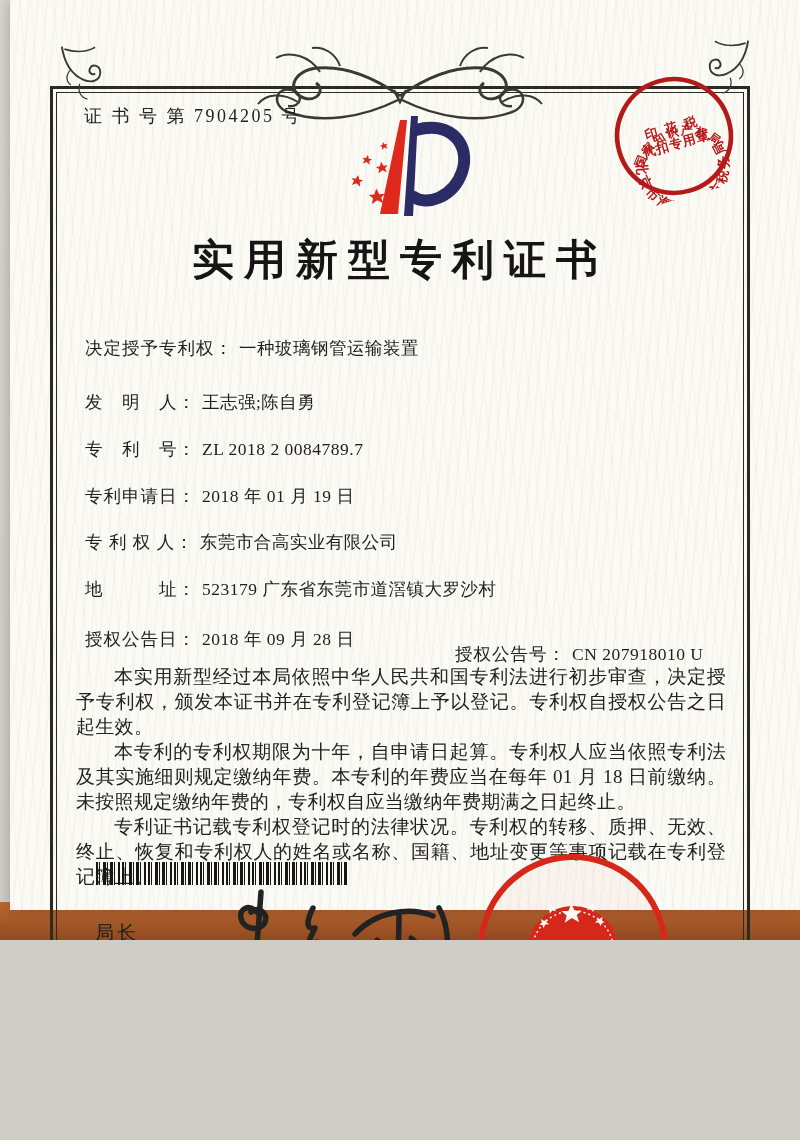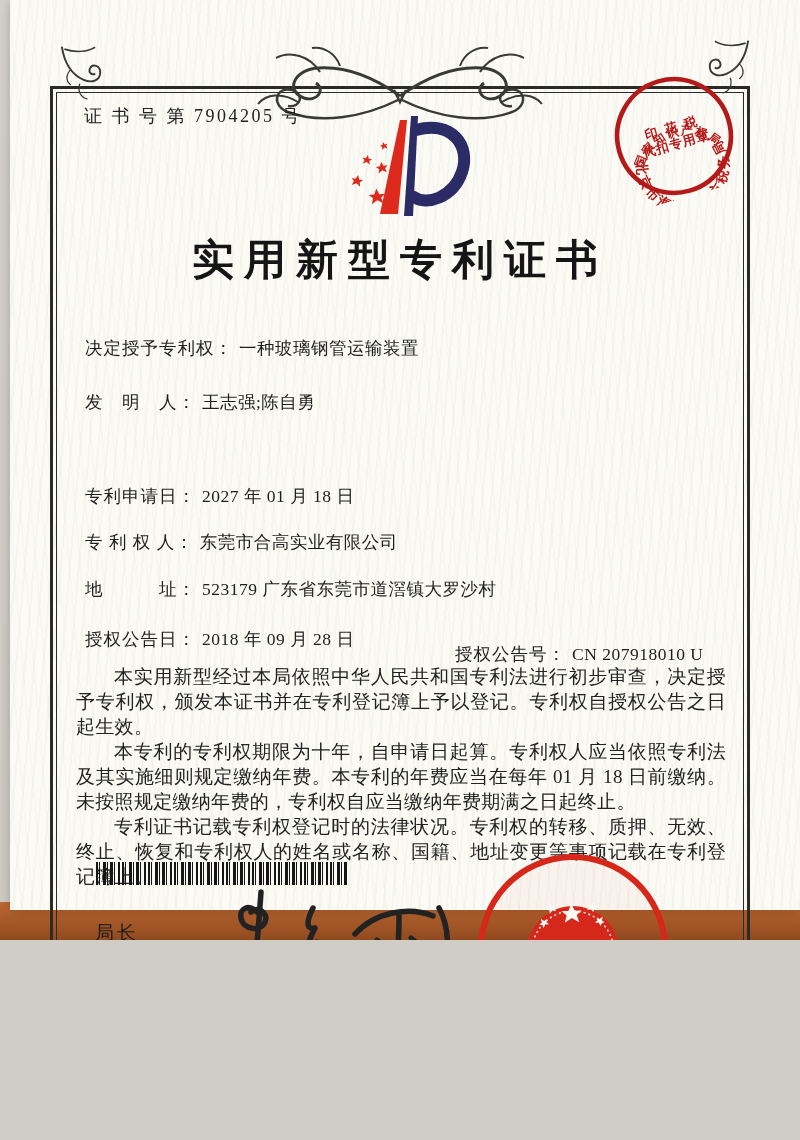--- a/index.html
+++ b/index.html
@@ -126,22 +126,25 @@
   </svg>
 
   <div class="abs title">实用新型专利证书</div>
 
   <div class="field-row" style="top:336px">
     <span class="lbl">决定授予专利权：</span><span class="val">一种玻璃钢管运输装置</span>
   </div>
   <div class="field-row" style="top:390px">
     <span class="lbl">发　明　人：</span><span class="val">王志强;陈自勇</span>
   </div>
+  <div class="field-row" style="top:437px">
+    <span class="lbl">专　利　号：</span><span class="val">ZL 2018 2 0084789.7</span>
+  </div>
   <div class="field-row" style="top:484px">
-    <span class="lbl">专利申请日：</span><span class="val">2027 年 01 月 18 日</span>
+    <span class="lbl">专利申请日：</span><span class="val">2018 年 01 月 19 日</span>
   </div>
   <div class="field-row" style="top:530px">
     <span class="lbl">专 利 权 人：</span><span class="val">东莞市合高实业有限公司</span>
   </div>
   <div class="field-row" style="top:577px">
     <span class="lbl">地　　　址：</span><span class="val">523179 广东省东莞市道滘镇大罗沙村</span>
   </div>
   <div class="field-row" style="top:627px">
     <span class="lbl">授权公告日：</span><span class="val">2018 年 09 月 28 日</span>
     <span class="grant-right">

